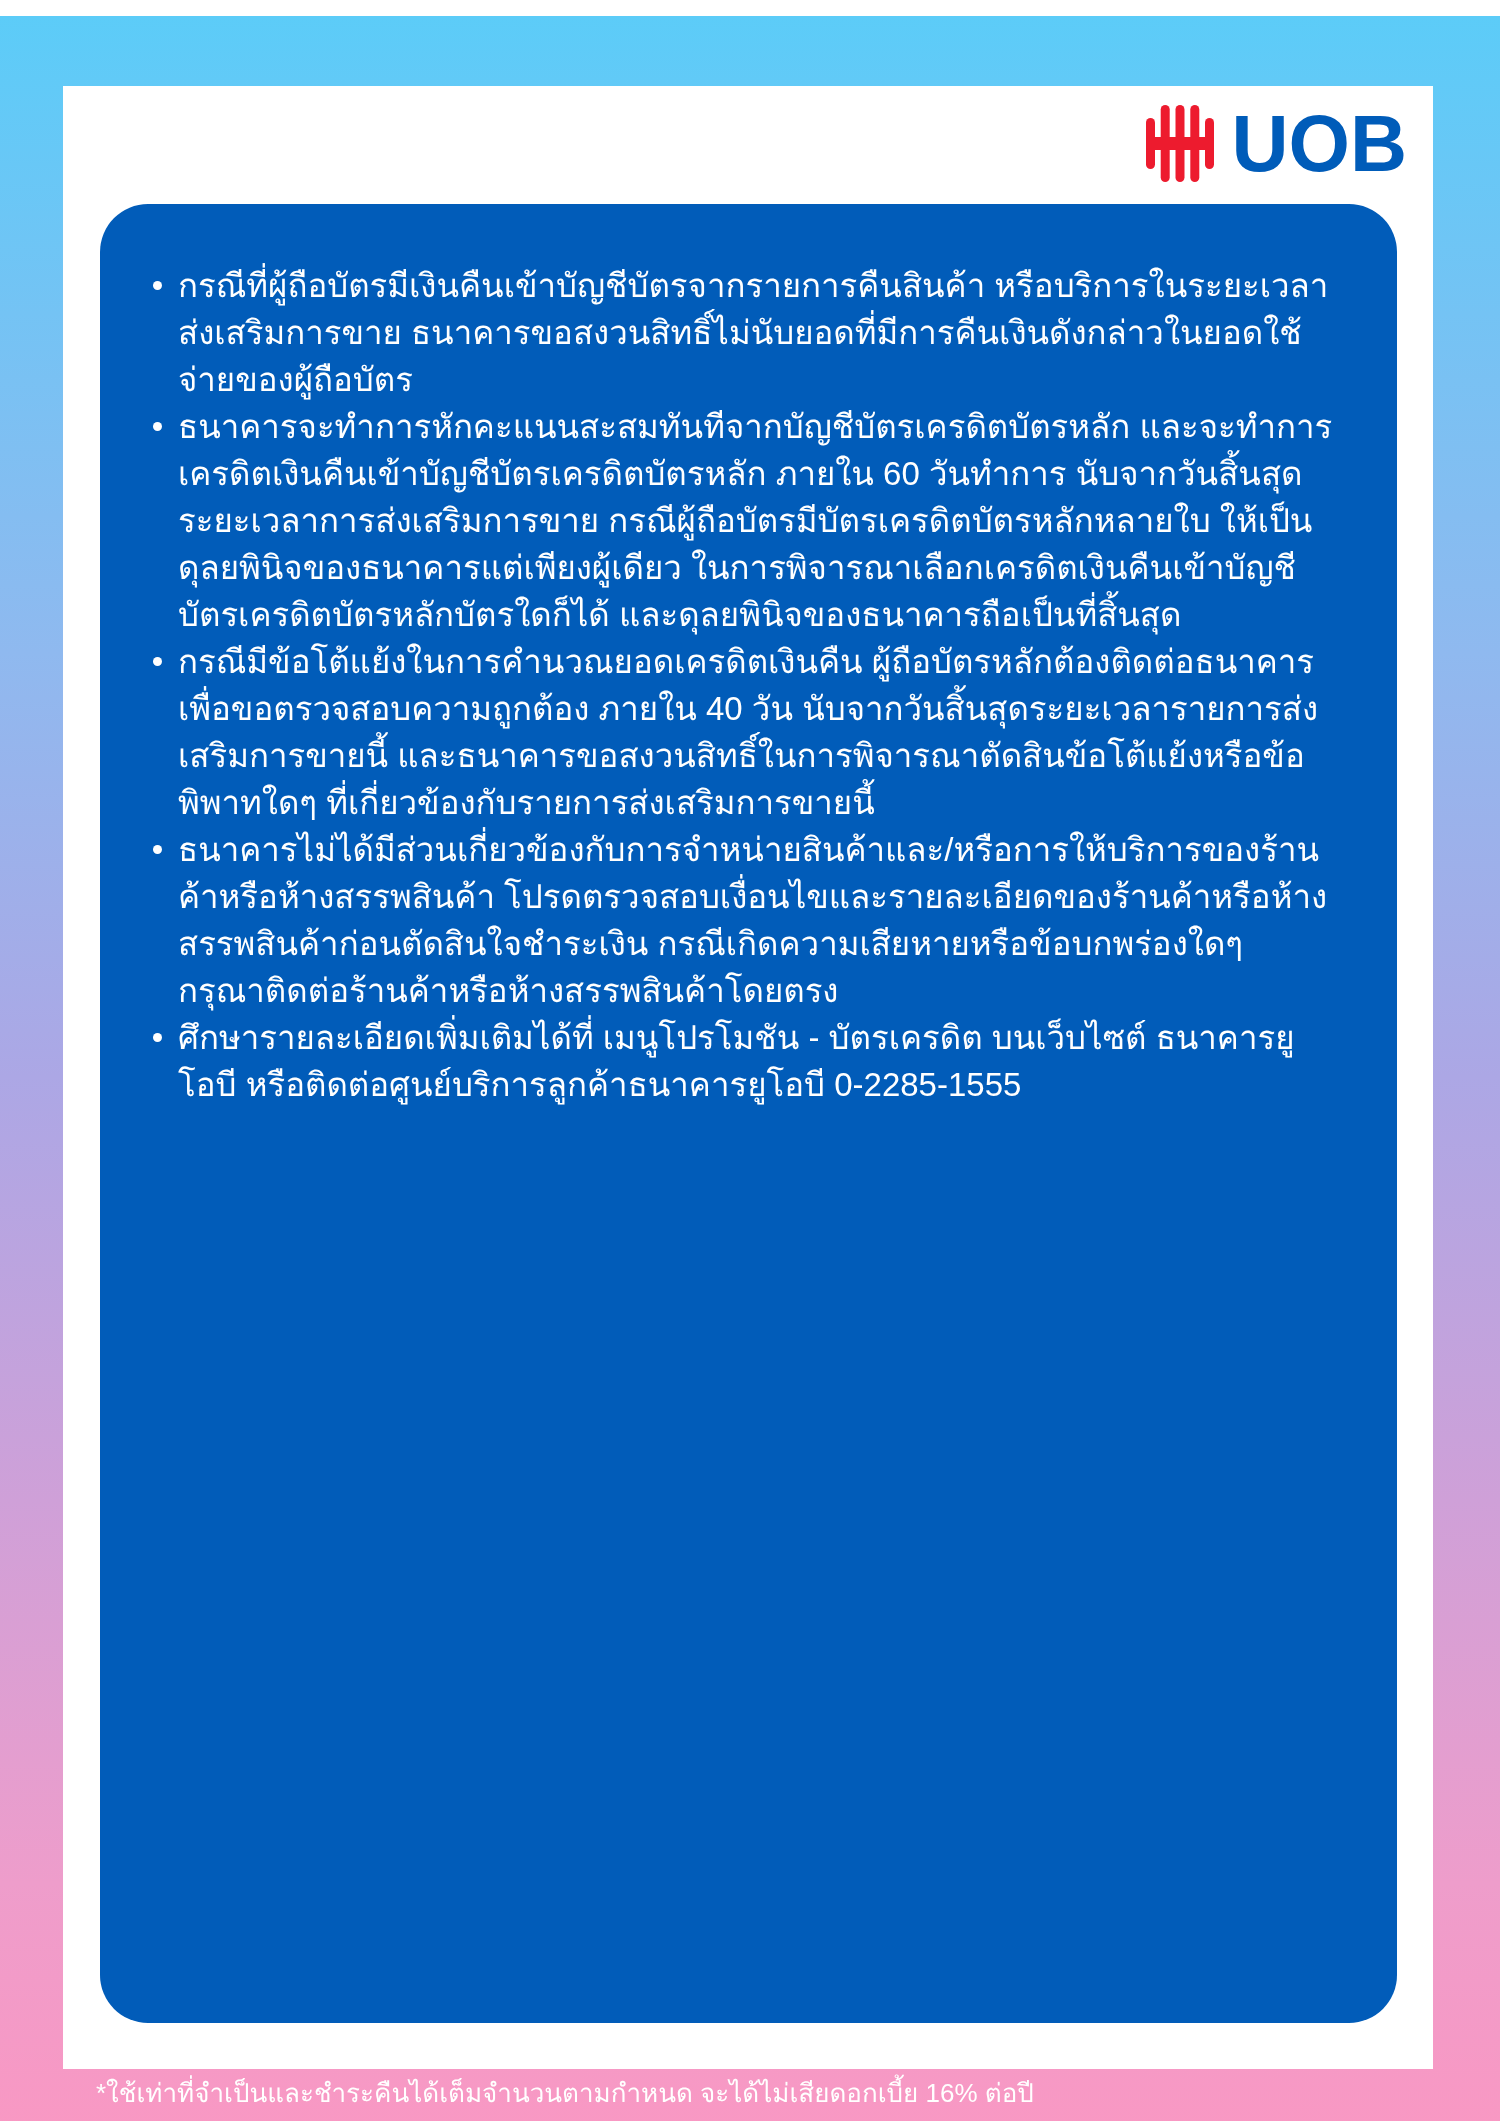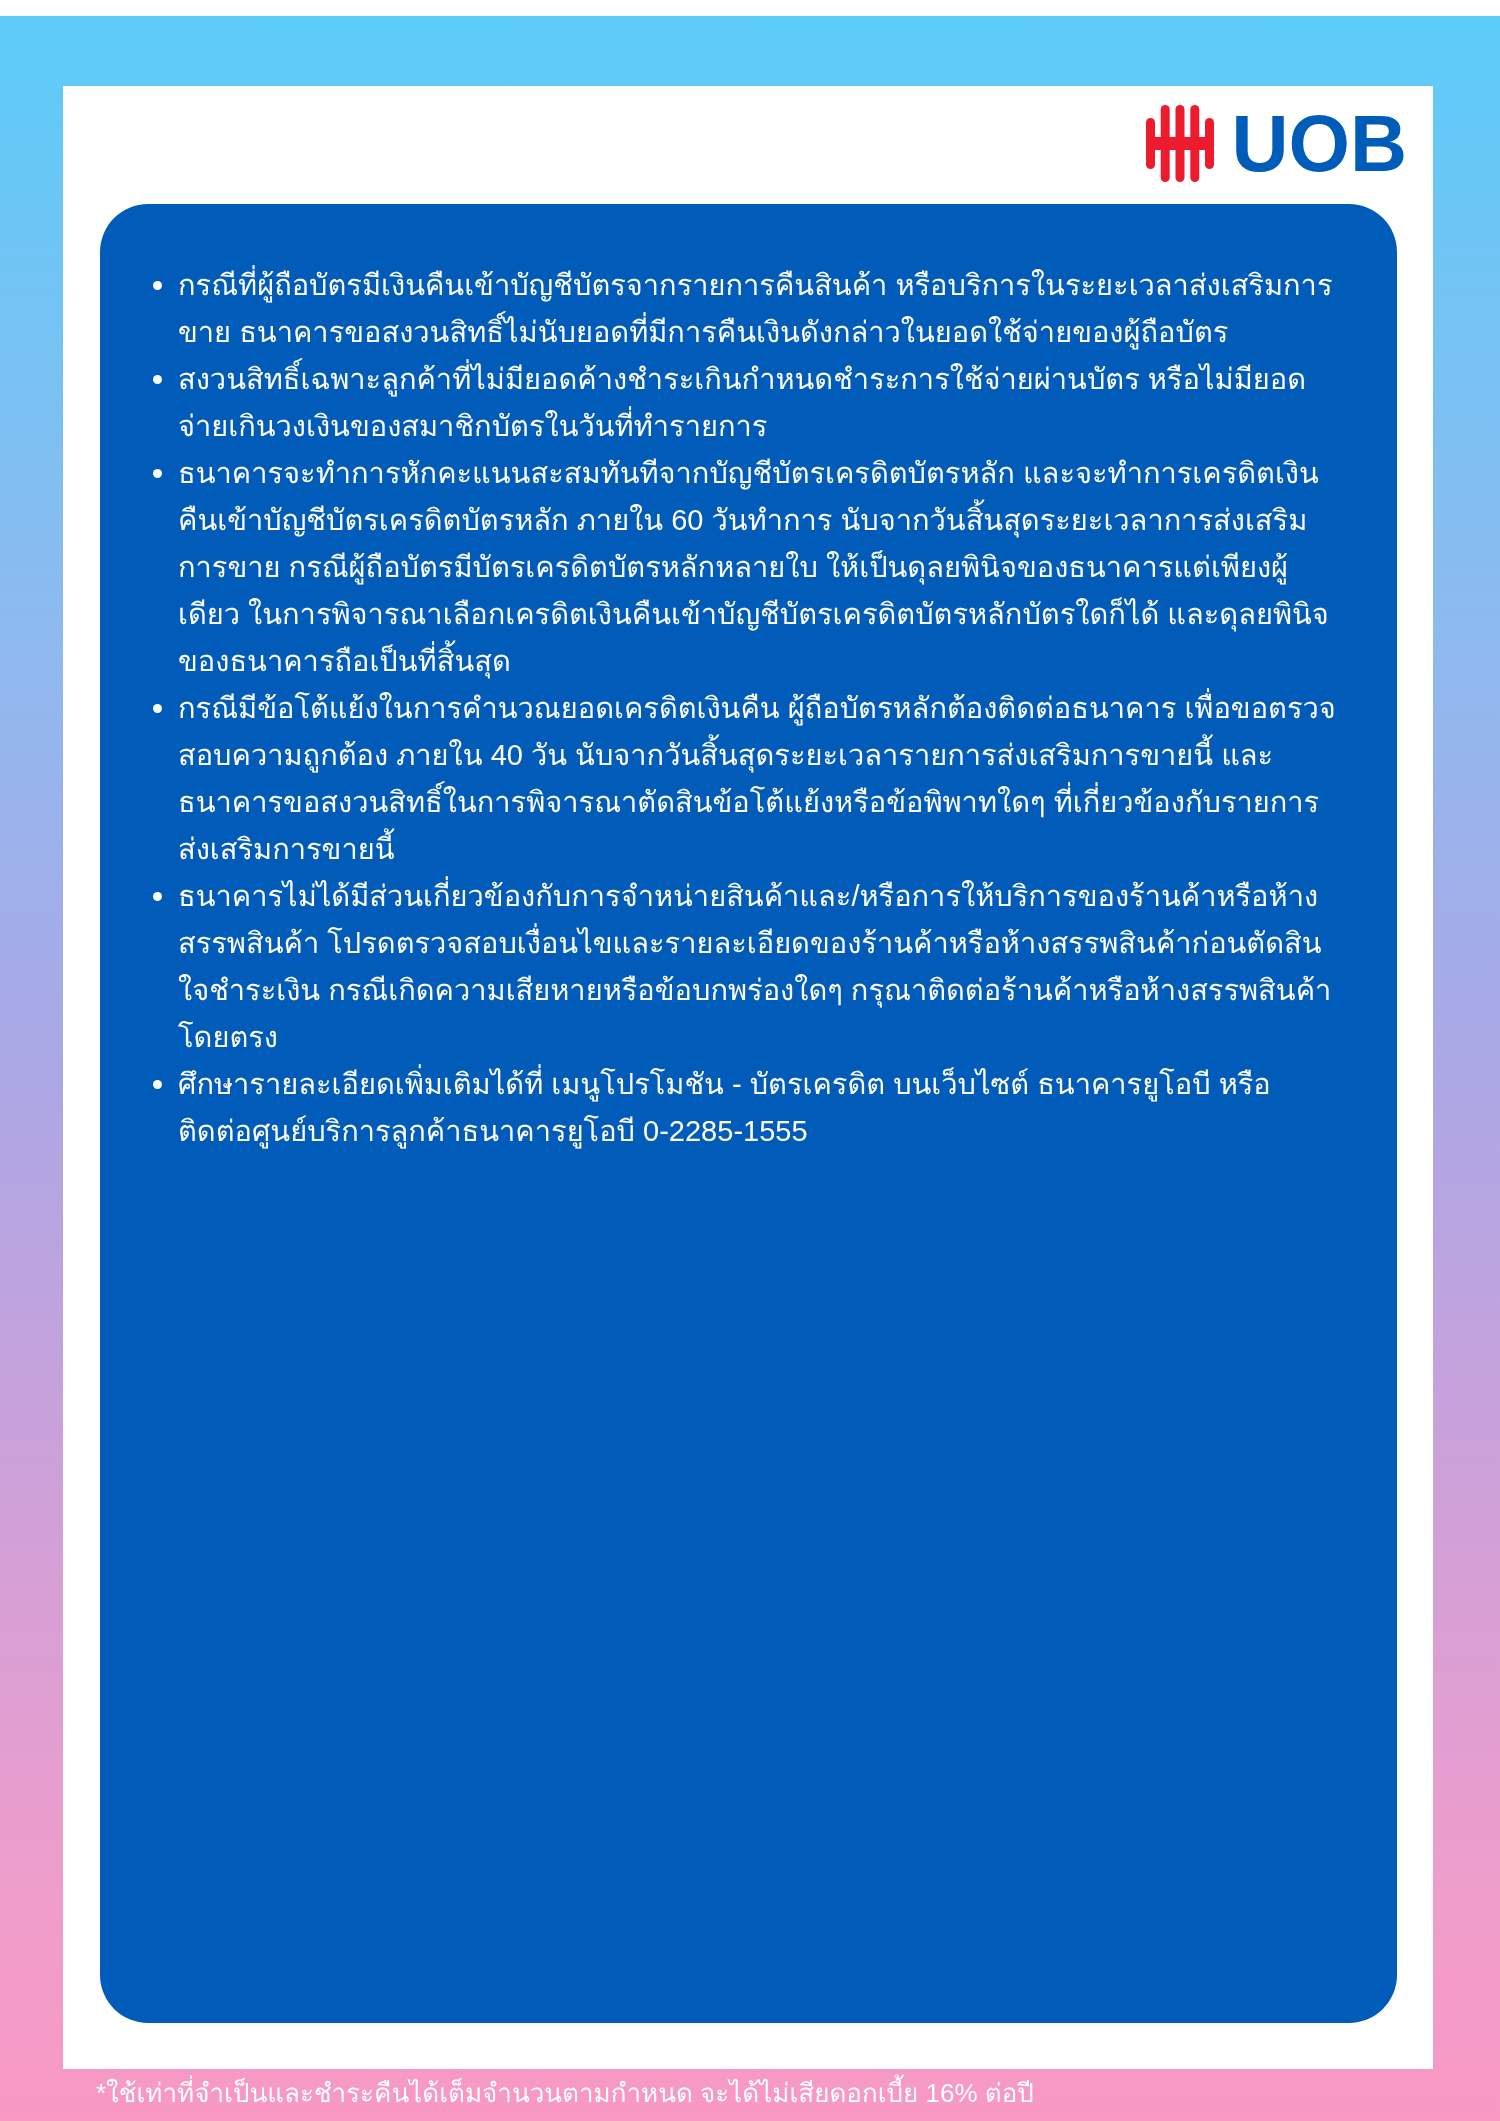--- a/index.html
+++ b/index.html
@@ -55,21 +55,21 @@
     width: 1297px;
     height: 1819px;
     background: #015cb9;
     border-radius: 48px;
     padding: 58px 60px 40px 50px;
   }
 
   .terms-list {
     list-style: none;
     color: #ffffff;
-    font-size: 29px;
+    font-size: 33px;
     line-height: 47px;
   }
   .terms-list li {
     position: relative;
     padding-left: 28px;
   }
   .terms-list li::before {
     content: "";
     position: absolute;
     left: 3px;
@@ -109,23 +109,20 @@
       </svg>
       <span class="logo-text">UOB</span>
     </div>
 
     <div class="terms-panel">
       <ul class="terms-list">
         <li>
           <span>กรณีที่ผู้ถือบัตรมีเงินคืนเข้าบัญชีบัตรจากรายการคืนสินค้า หรือบริการในระยะเวลาส่งเสริมการขาย ธนาคารขอสงวนสิทธิ์ไม่นับยอดที่มีการคืนเงินดังกล่าวในยอดใช้จ่ายของผู้ถือบัตร</span>
         </li>
         <li>
-          <span>สงวนสิทธิ์เฉพาะลูกค้าที่ไม่มียอดค้างชำระเกินกำหนดชำระการใช้จ่ายผ่านบัตร หรือไม่มียอดจ่ายเกินวงเงินของสมาชิกบัตรในวันที่ทำรายการ</span>
-        </li>
-        <li>
           <span>ธนาคารจะทำการหักคะแนนสะสมทันทีจากบัญชีบัตรเครดิตบัตรหลัก และจะทำการเครดิตเงินคืนเข้าบัญชีบัตรเครดิตบัตรหลัก ภายใน 60 วันทำการ นับจากวันสิ้นสุดระยะเวลาการส่งเสริมการขาย กรณีผู้ถือบัตรมีบัตรเครดิตบัตรหลักหลายใบ ให้เป็นดุลยพินิจของธนาคารแต่เพียงผู้เดียว ในการพิจารณาเลือกเครดิตเงินคืนเข้าบัญชีบัตรเครดิตบัตรหลักบัตรใดก็ได้ และดุลยพินิจของธนาคารถือเป็นที่สิ้นสุด</span>
         </li>
         <li>
           <span>กรณีมีข้อโต้แย้งในการคำนวณยอดเครดิตเงินคืน ผู้ถือบัตรหลักต้องติดต่อธนาคาร เพื่อขอตรวจสอบความถูกต้อง ภายใน 40 วัน นับจากวันสิ้นสุดระยะเวลารายการส่งเสริมการขายนี้ และธนาคารขอสงวนสิทธิ์ในการพิจารณาตัดสินข้อโต้แย้งหรือข้อพิพาทใดๆ ที่เกี่ยวข้องกับรายการส่งเสริมการขายนี้</span>
         </li>
         <li>
           <span>ธนาคารไม่ได้มีส่วนเกี่ยวข้องกับการจำหน่ายสินค้าและ/หรือการให้บริการของร้านค้าหรือห้างสรรพสินค้า โปรดตรวจสอบเงื่อนไขและรายละเอียดของร้านค้าหรือห้างสรรพสินค้าก่อนตัดสินใจชำระเงิน กรณีเกิดความเสียหายหรือข้อบกพร่องใดๆ กรุณาติดต่อร้านค้าหรือห้างสรรพสินค้าโดยตรง</span>
         </li>
         <li>
           <span>ศึกษารายละเอียดเพิ่มเติมได้ที่ เมนูโปรโมชัน - บัตรเครดิต บนเว็บไซต์ ธนาคารยูโอบี หรือติดต่อศูนย์บริการลูกค้าธนาคารยูโอบี 0-2285-1555</span>

